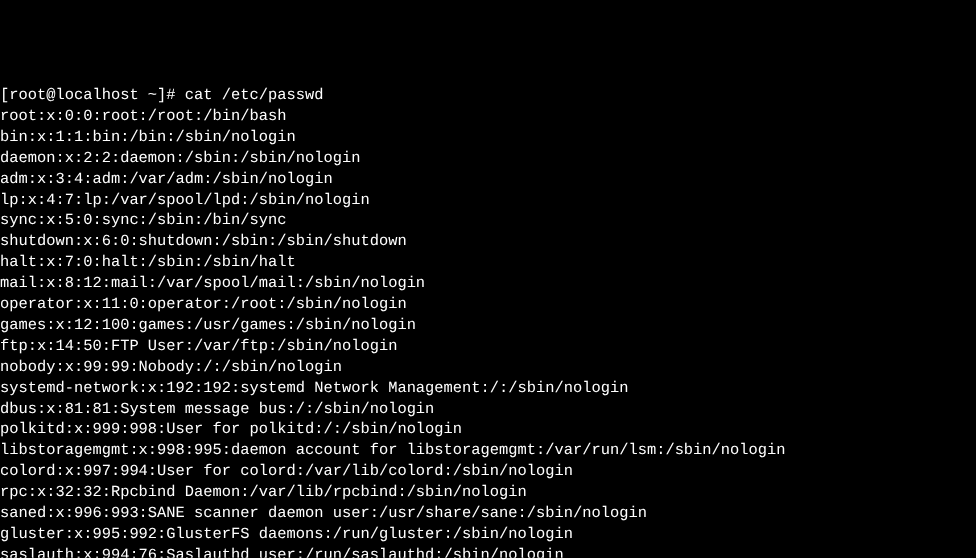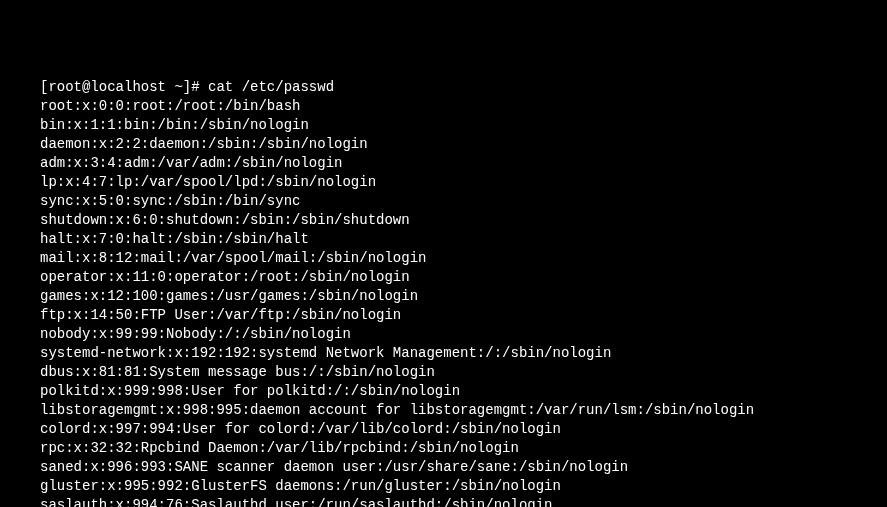--- a/index.html
+++ b/index.html
@@ -17,21 +17,20 @@
       width: 887px;
       height: 507px;
       overflow: hidden;
       white-space: pre;
     }
     .terminal {
       padding: 2px 0 0 0;
     }
     .line {
       display: block;
-      margin-left: 40px;
     }
     .prompt {
       display: inline;
     }
   </style>
 </head>
 <body>
 
 
 

